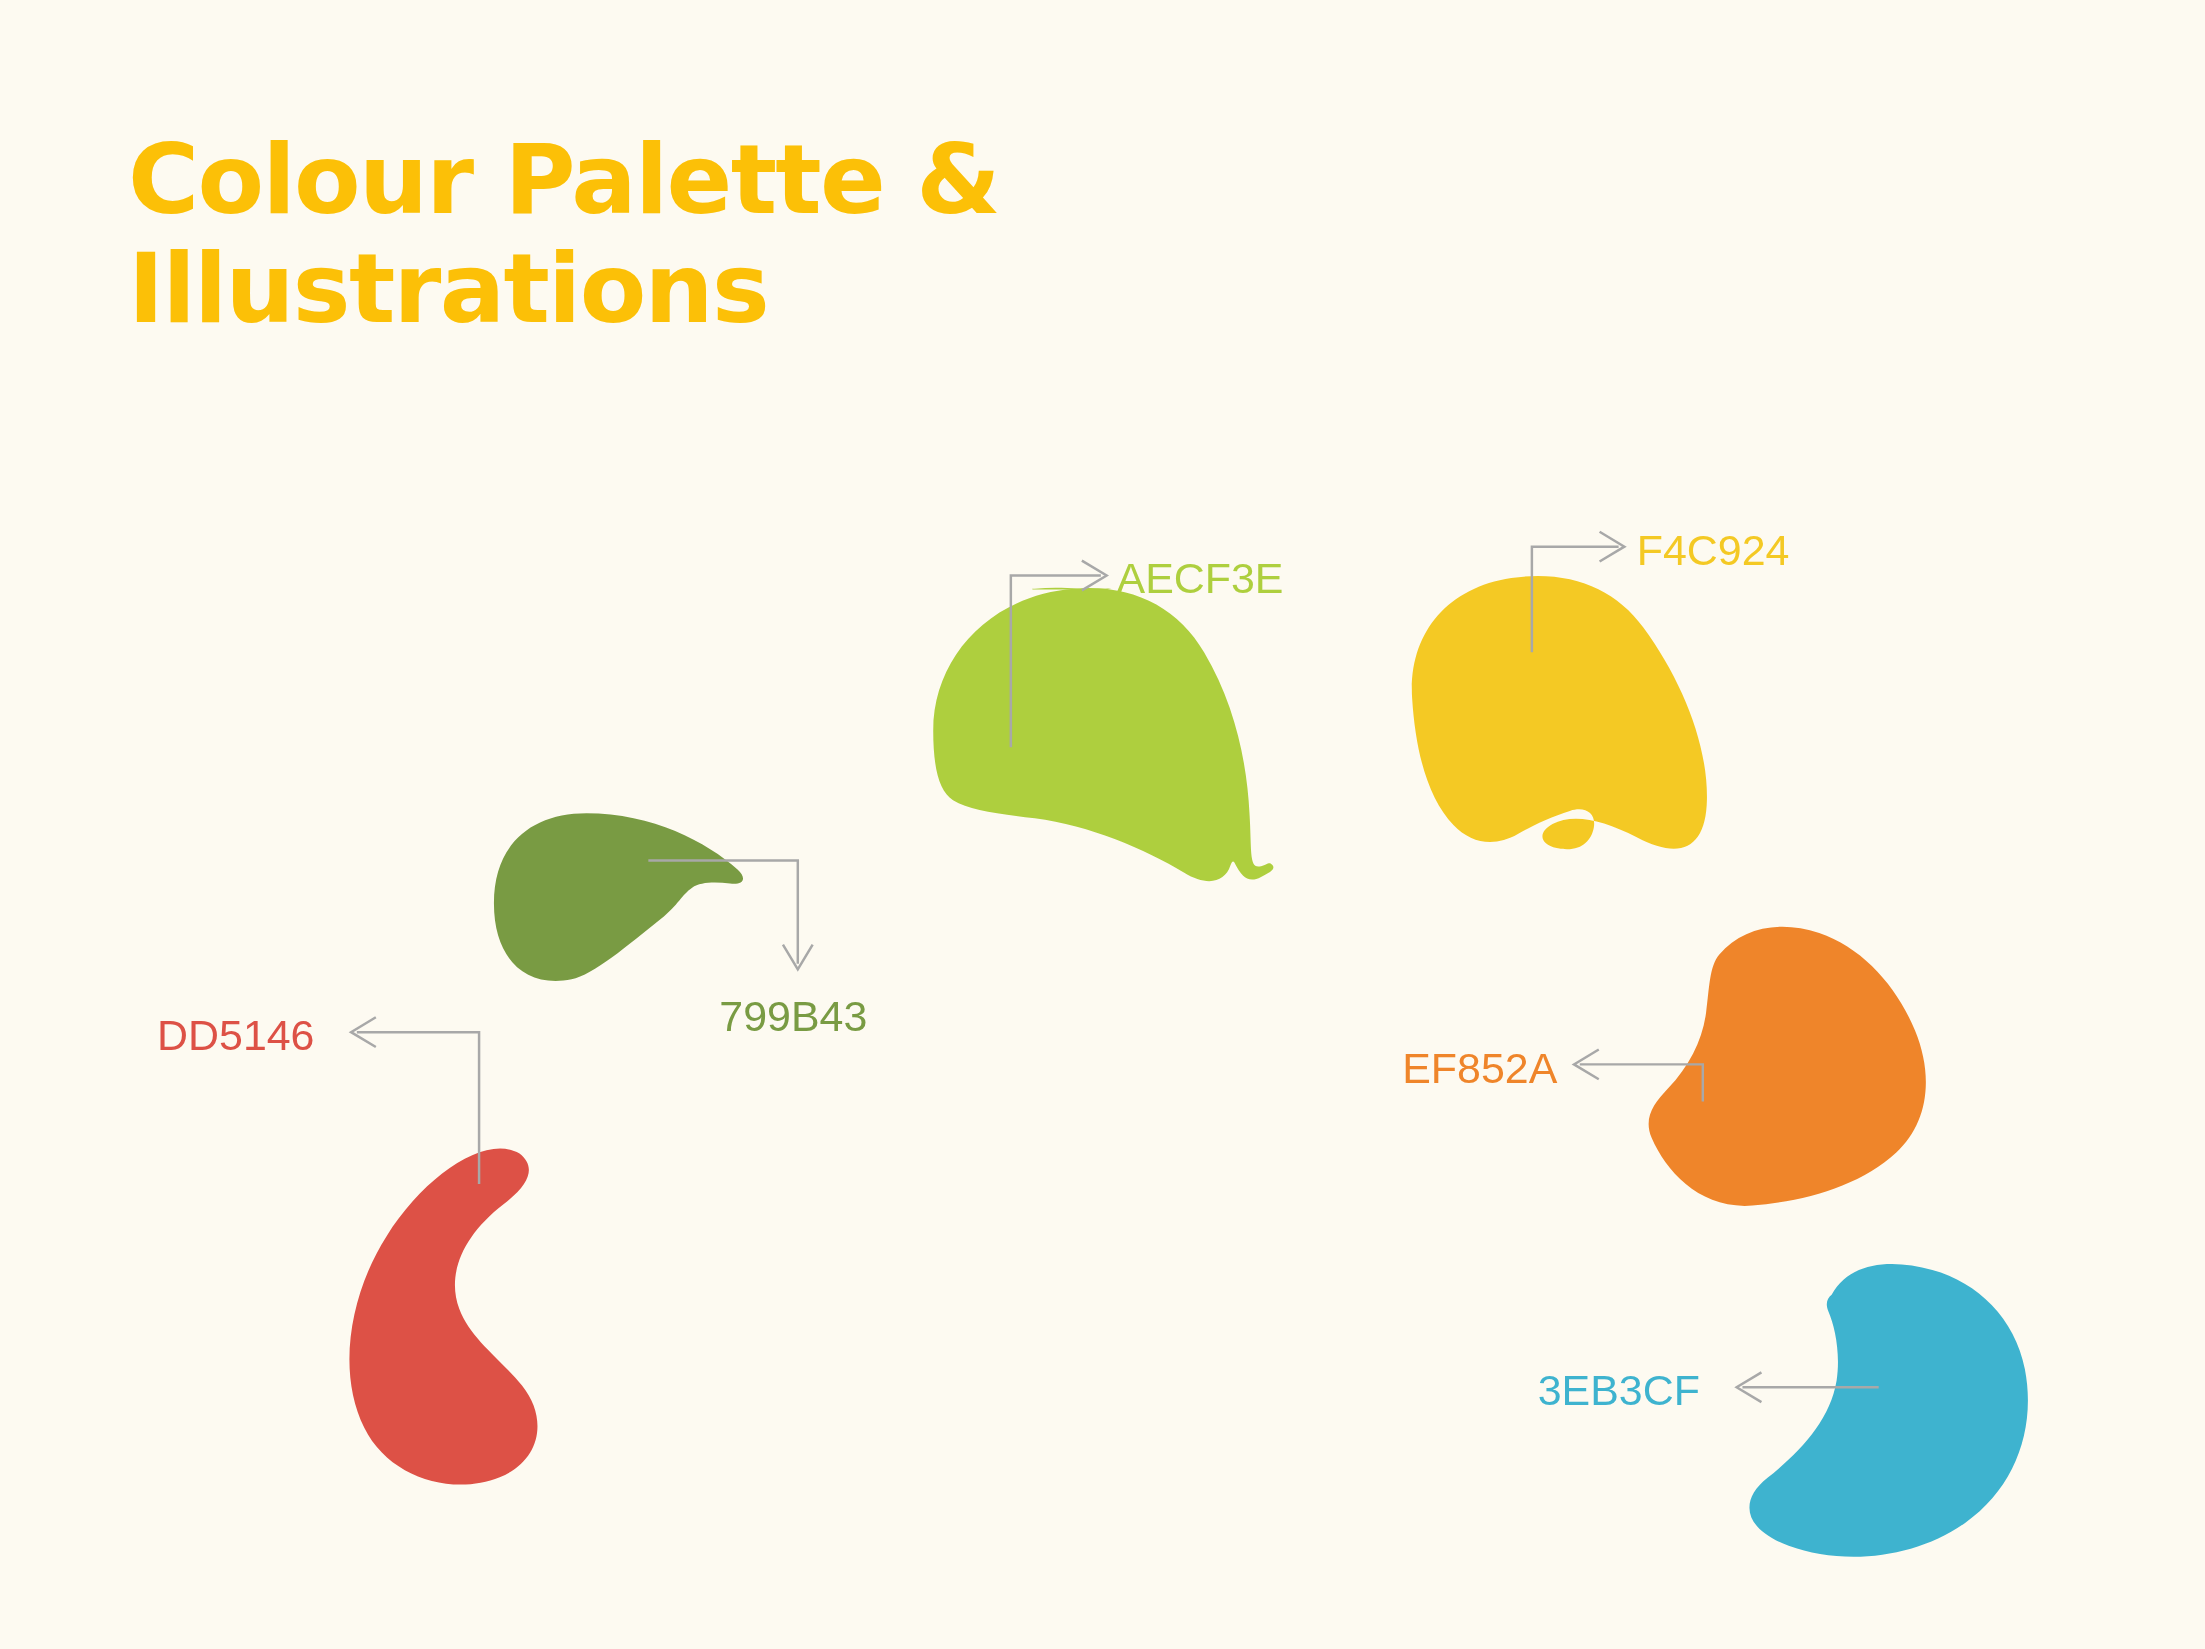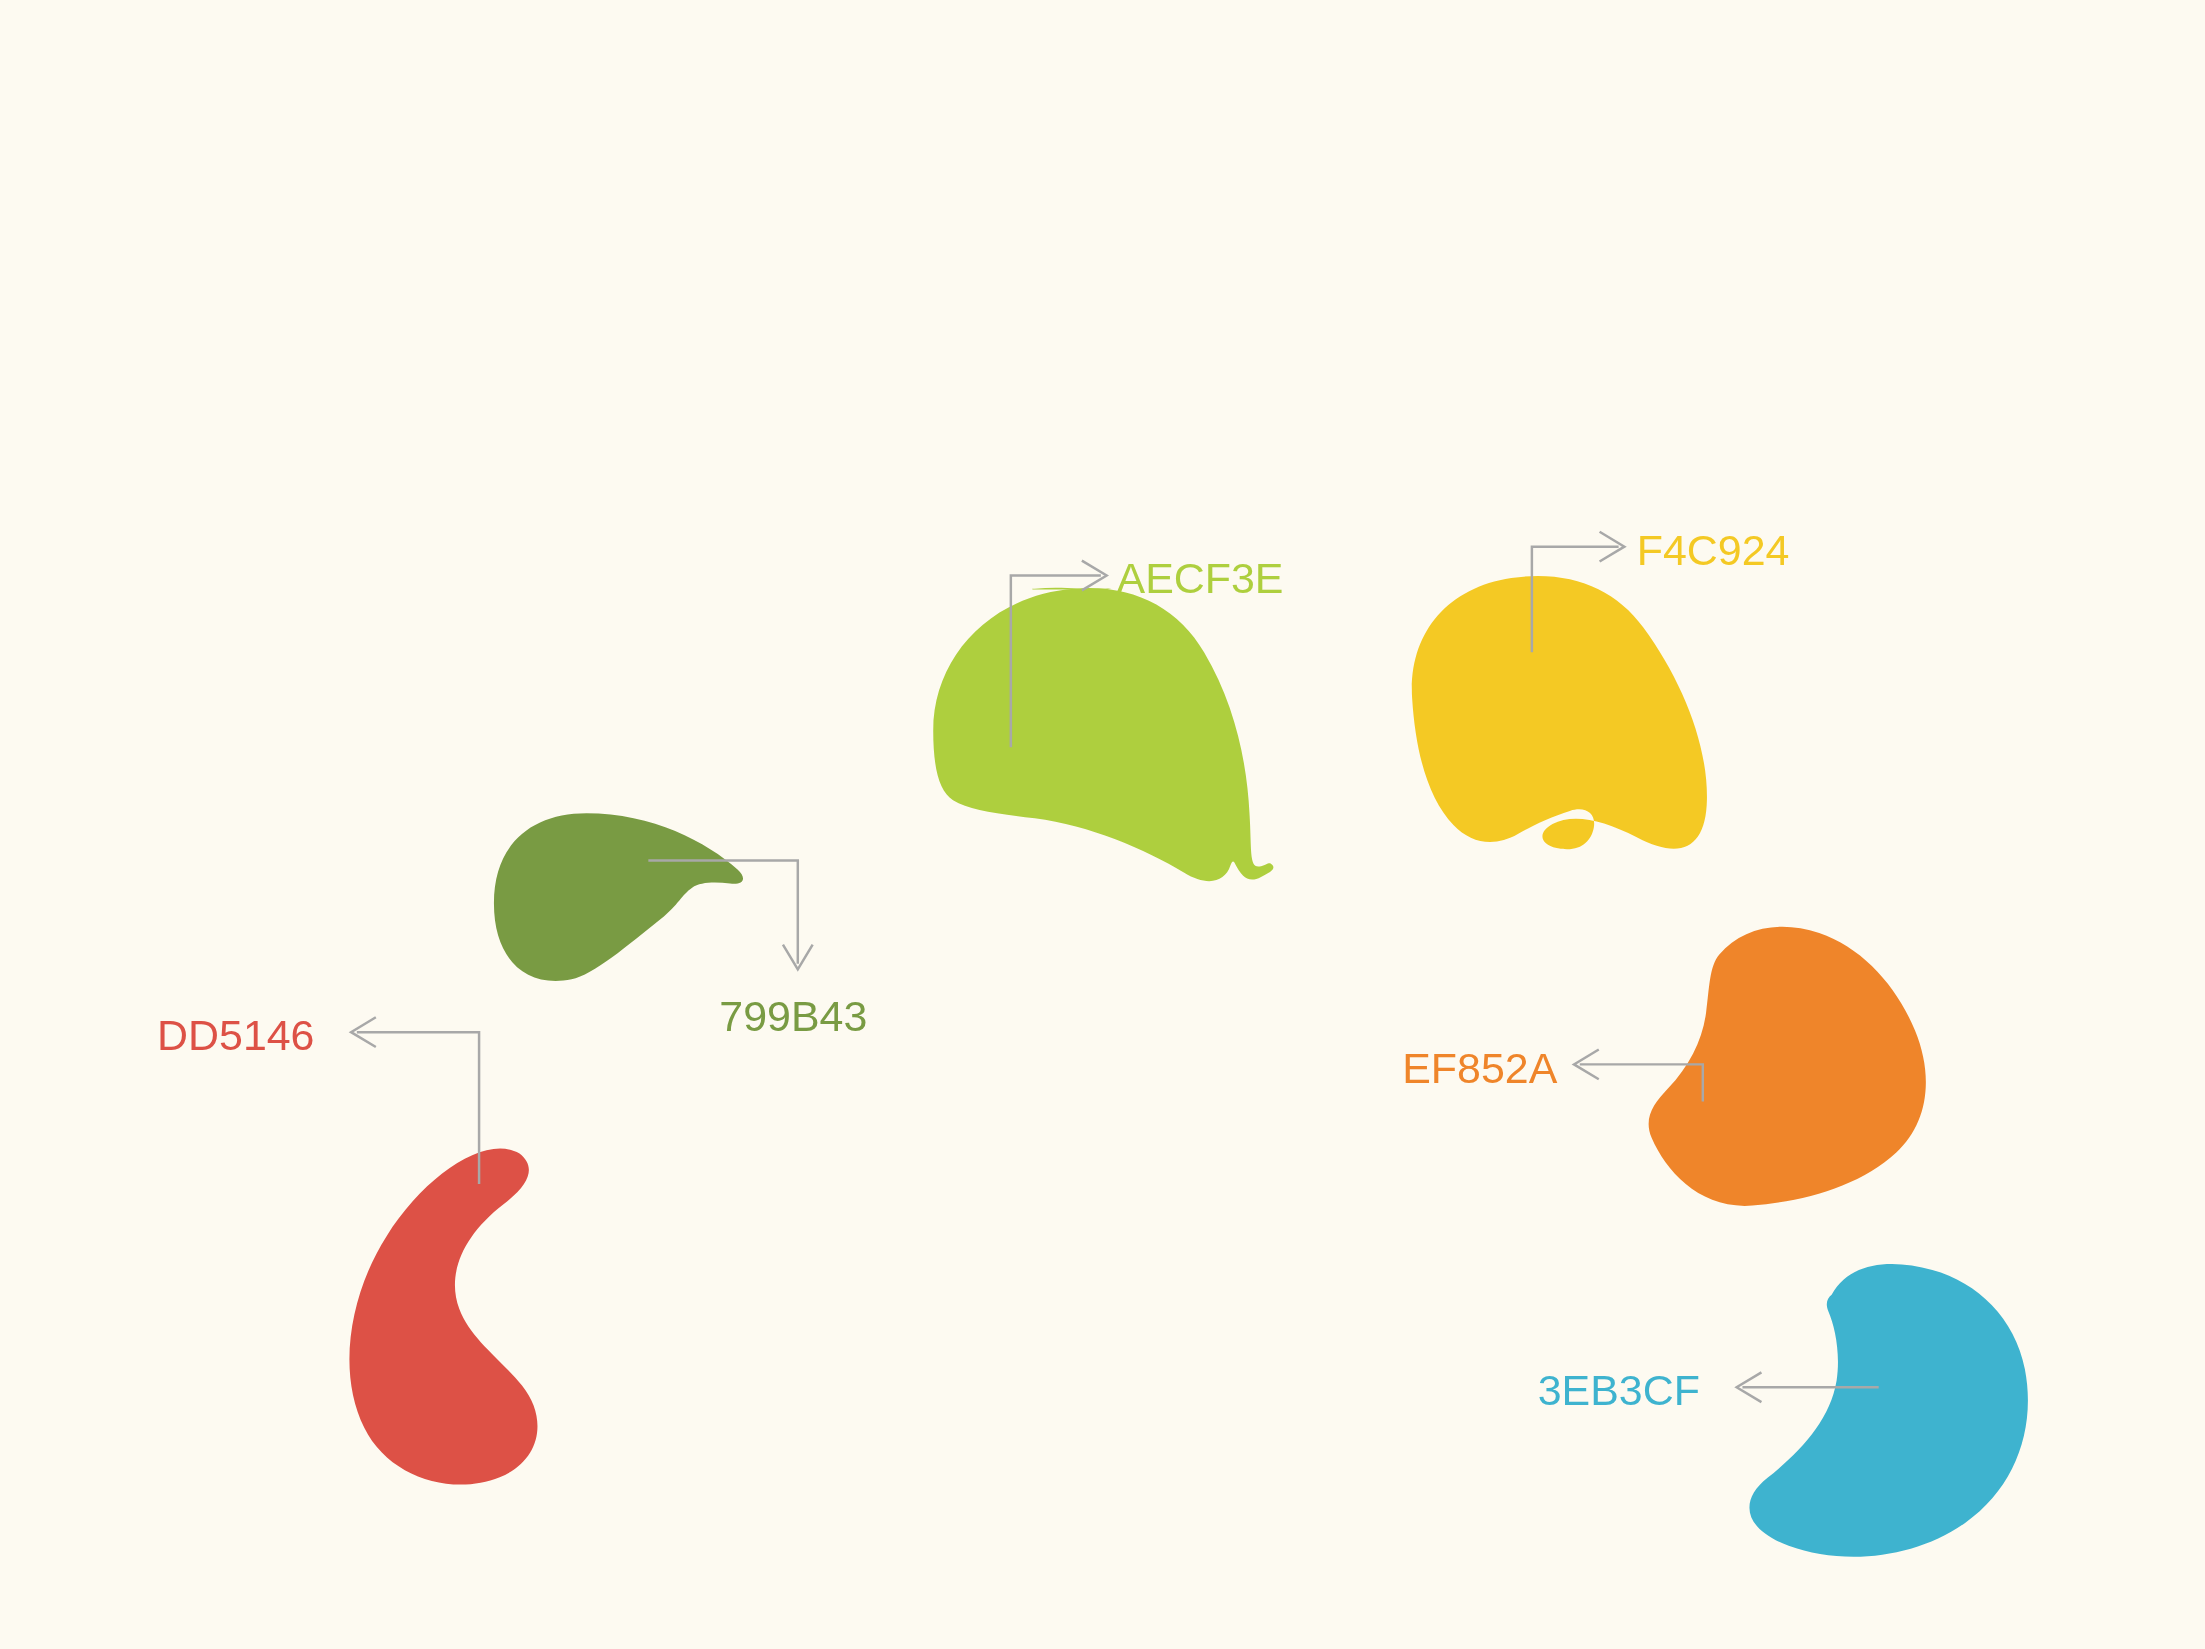--- a/index.html
+++ b/index.html
@@ -43,20 +43,24 @@
     top: 0;
     width: 2205px;
     height: 1649px;
   }
 </style>
 </head>
 <body style="background: rgb(253, 250, 241);">
 
 <div id="slide" style="background: rgb(253, 250, 241);">
 
+  <div id="title-block">
+    <div class="title-line" style="color: rgb(252, 192, 7);">Colour Palette &amp;</div>
+    <div class="title-line" style="color: rgb(252, 192, 7);">Illustrations</div>
+  </div>
 
   <svg id="art-layer" viewBox="0 0 2670 1997" xmlns="http://www.w3.org/2000/svg">
 
     <path fill="#AECF3E" d="M1132 903
              C1132 818, 1190 754, 1268 729
              C1340 706, 1406 714, 1253 714
              C1253 714, 1245 713, 1253 713
              C1330 706, 1398 735, 1296 718
              Z"></path>
     <path fill="#AECF3E" d="M1130 885

